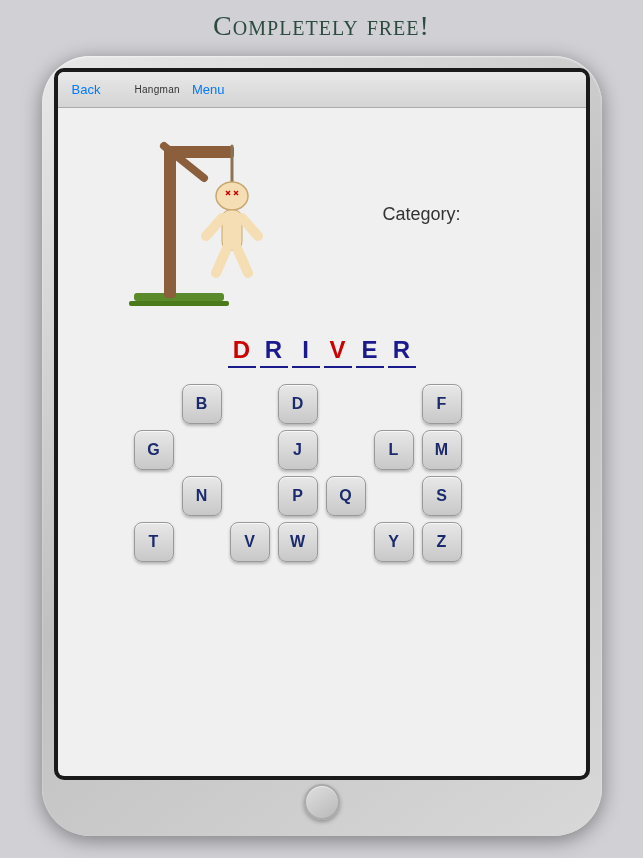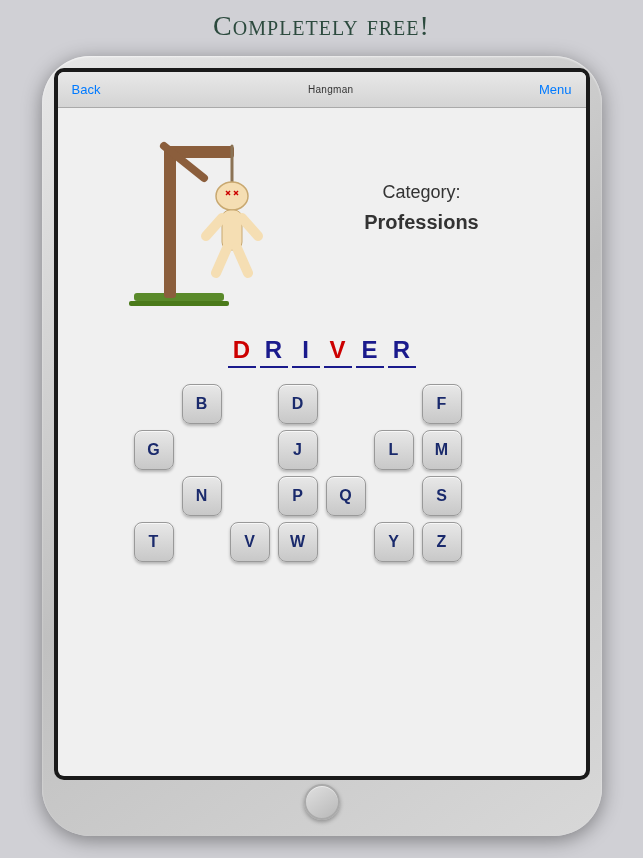--- a/index.html
+++ b/index.html
@@ -52,21 +52,20 @@
       height: 100%;
       background: #f0f0f0;
       border-radius: 6px;
       display: flex;
       flex-direction: column;
       overflow: hidden;
     }
 
     .nav-bar {
       display: flex;
-      justify-content: space-between;
       align-items: center;
       padding: 6px 14px;
       background: linear-gradient(180deg, #e8e8e8, #d4d4d4);
       border-bottom: 1px solid #aaa;
       min-height: 36px;
       gap: 12px;
     }
 
     .nav-btn {
       color: #007aff;
@@ -263,21 +262,20 @@
             <line x1="168" y1="100" x2="184" y2="118" stroke="#f5deb3" stroke-width="10" stroke-linecap="round"></line>
 
             <line x1="153" y1="130" x2="142" y2="155" stroke="#f5deb3" stroke-width="10" stroke-linecap="round"></line>
 
             <line x1="163" y1="130" x2="174" y2="155" stroke="#f5deb3" stroke-width="10" stroke-linecap="round"></line>
           </svg>
         </div>
 
         <div class="game-info">
           <div class="category-label">Category:</div>
-          <div class="category-value">Professions</div>
         </div>
       </div>
 
       <div class="word-display">
         <span class="word-letter wrong">D</span>
         <span class="word-letter">R</span>
         <span class="word-letter">I</span>
         <span class="word-letter correct-red">V</span>
         <span class="word-letter">E</span>
         <span class="word-letter">R</span>

